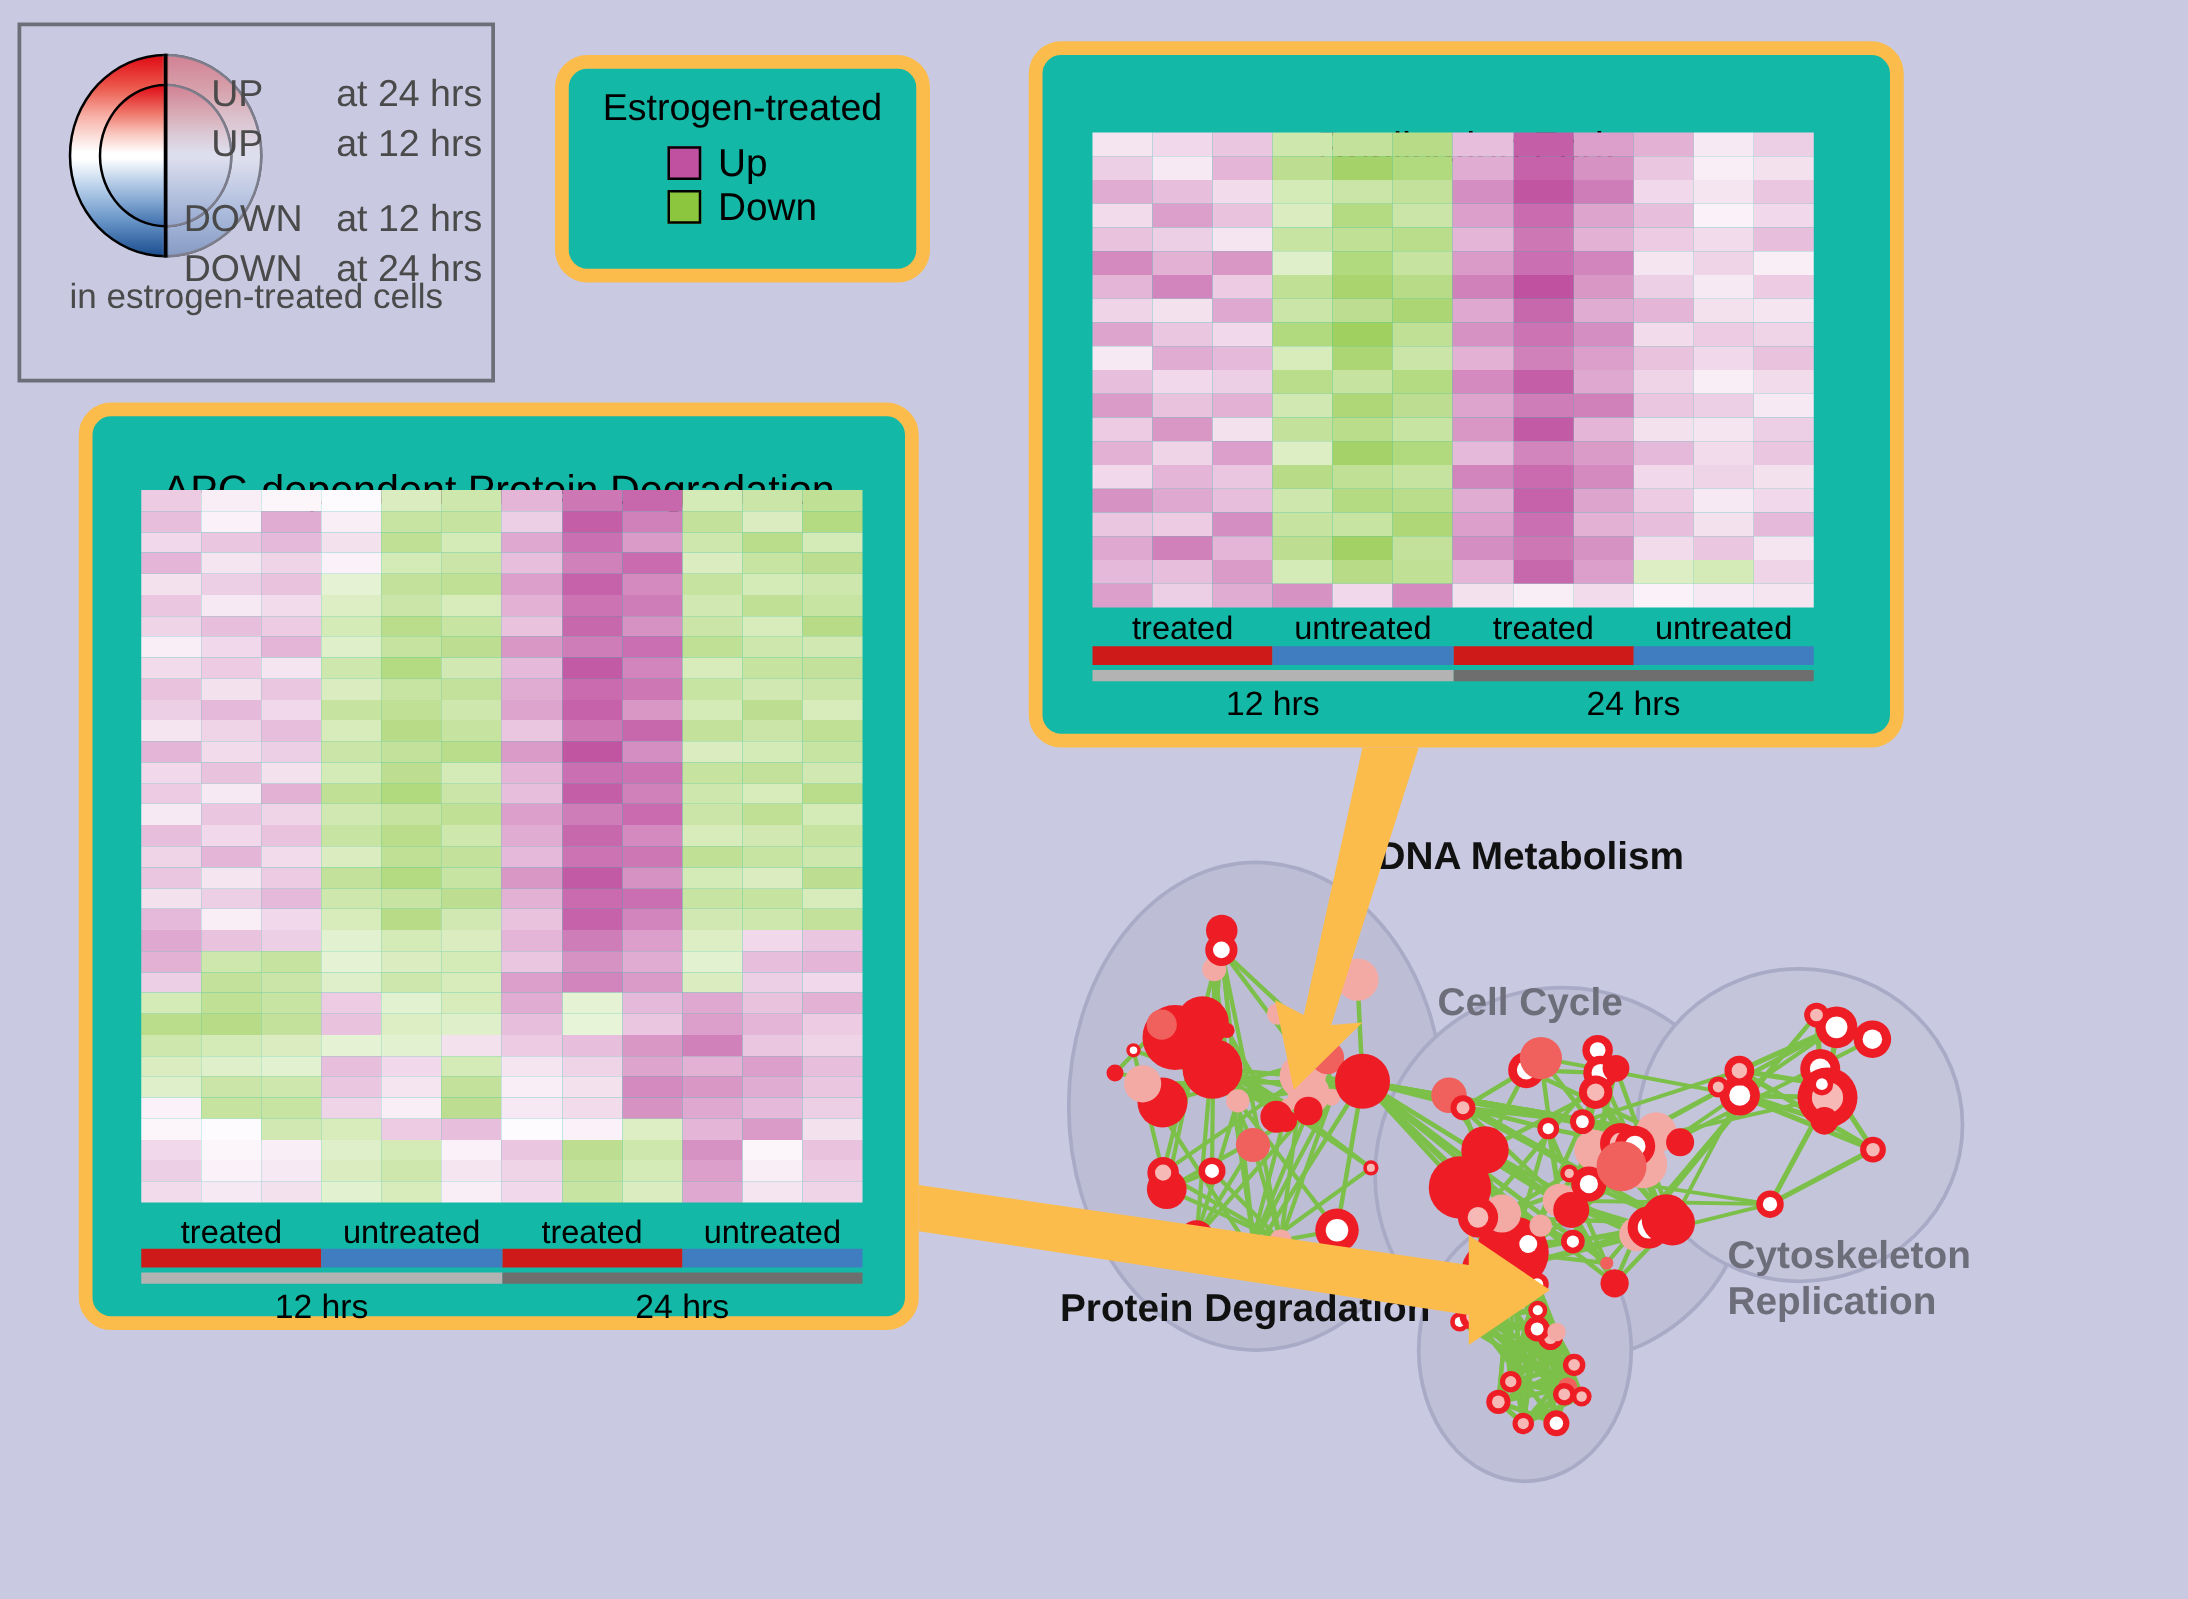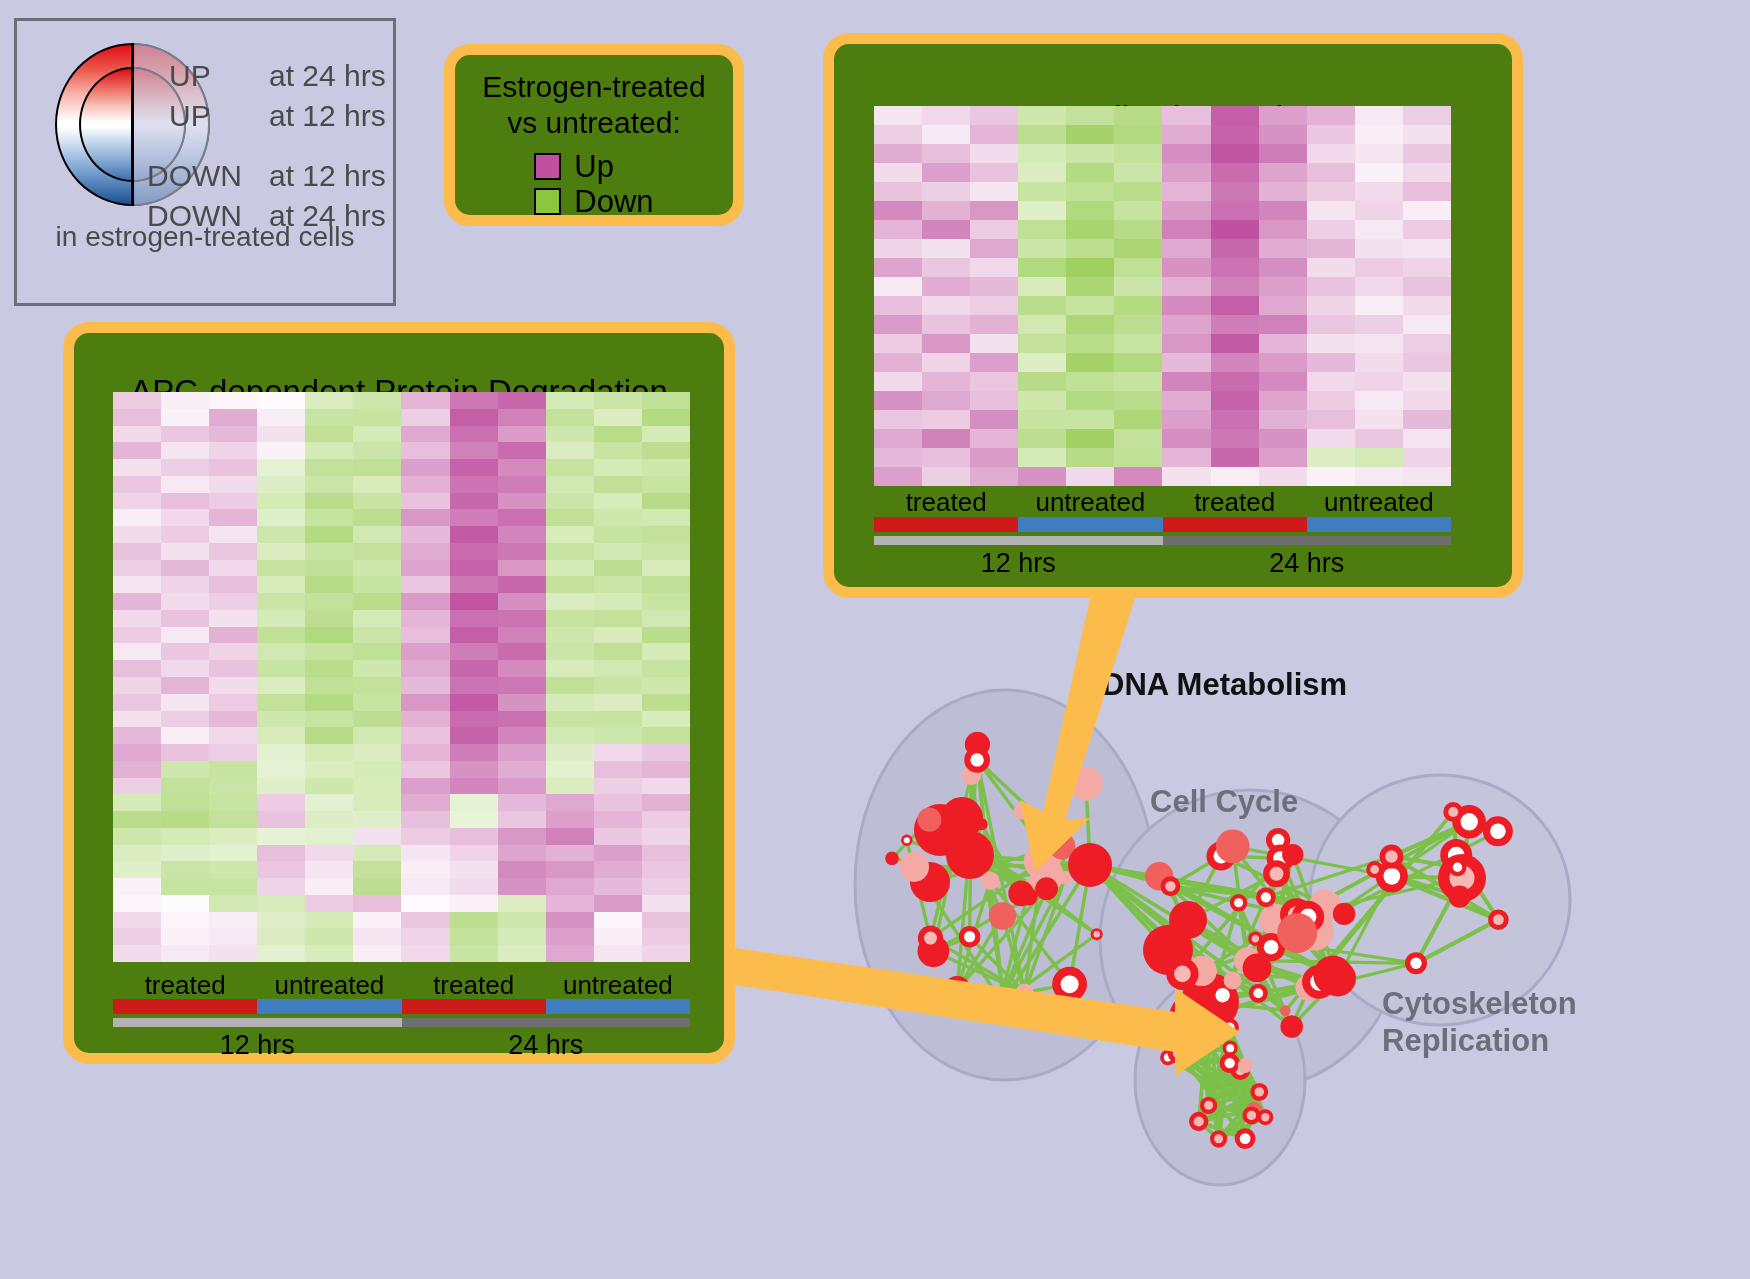--- a/index.html
+++ b/index.html
@@ -8,21 +8,21 @@
     background:#c9cae2;
     font-family:"Liberation Sans", sans-serif;
     position:relative;
     overflow:hidden;
   }
   .stage{position:absolute;inset:0;}
 
   
   .callout{
     position:absolute;
-    background:#4d7c0f;
+    background:#14b8a6;
     border:11px solid #fbbc4c;
     border-radius:26px;
     box-sizing:border-box;
   }
 
   
   #key-box{
     position:absolute;left:14px;top:18px;width:382px;height:288px;
     background:#c9cae2;border:3px solid #6e6e78;box-sizing:border-box;
   }
@@ -132,21 +132,20 @@
     <div class="key-lbl" style="left:252px;top:178px;">at 24 hrs</div>
 
     <div id="key-caption">
       <div>in estrogen-treated cells</div>
     </div>
   </div>
 
   <div class="callout" id="legend-box">
     <div id="legend-inner">
       <div class="legend-title">Estrogen-treated</div>
-      <div class="legend-title">vs untreated:</div>
       <div class="legend-items">
         <div class="legend-item">
           <span class="legend-swatch" id="sw-up" style="background: rgb(191, 81, 160);"></span>
           <span class="legend-label">Up</span>
         </div>
         <div class="legend-item">
           <span class="legend-swatch" id="sw-down" style="background: rgb(140, 198, 62);"></span>
           <span class="legend-label">Down</span>
         </div>
       </div>
@@ -1246,20 +1245,21 @@
         <circle cx="475.3" cy="497.2" r="4.2" fill="#f6b9b5"></circle>
         <circle cx="300.0" cy="245.0" r="22.0" fill="#ee1c24"></circle>
       </svg>
     <div class="net-label" id="lbl-dna">DNA Metabolism</div>
     <div class="net-label" id="lbl-cc">Cell Cycle</div>
     <div class="net-label" id="lbl-mt">
       <div>Cytoskeleton</div>
       <div>Replication</div>
     </div>
     <div class="net-label" id="lbl-ub">
+      <div>Protein Degradation</div>
     </div>
   </div>
 
   <svg class="arrows" viewBox="0 0 1750 1279">
     <polygon fill="#fbbc4c" points="1090,598 1135,598 1065,820 1090,818 1035,872 1020,800 1043,812"></polygon>
     <polygon fill="#fbbc4c" points="735,948 1175,1012 1175,988 1240,1032 1175,1076 1175,1052 735,985"></polygon>
   </svg>
 </div>
 
 </body></html>

